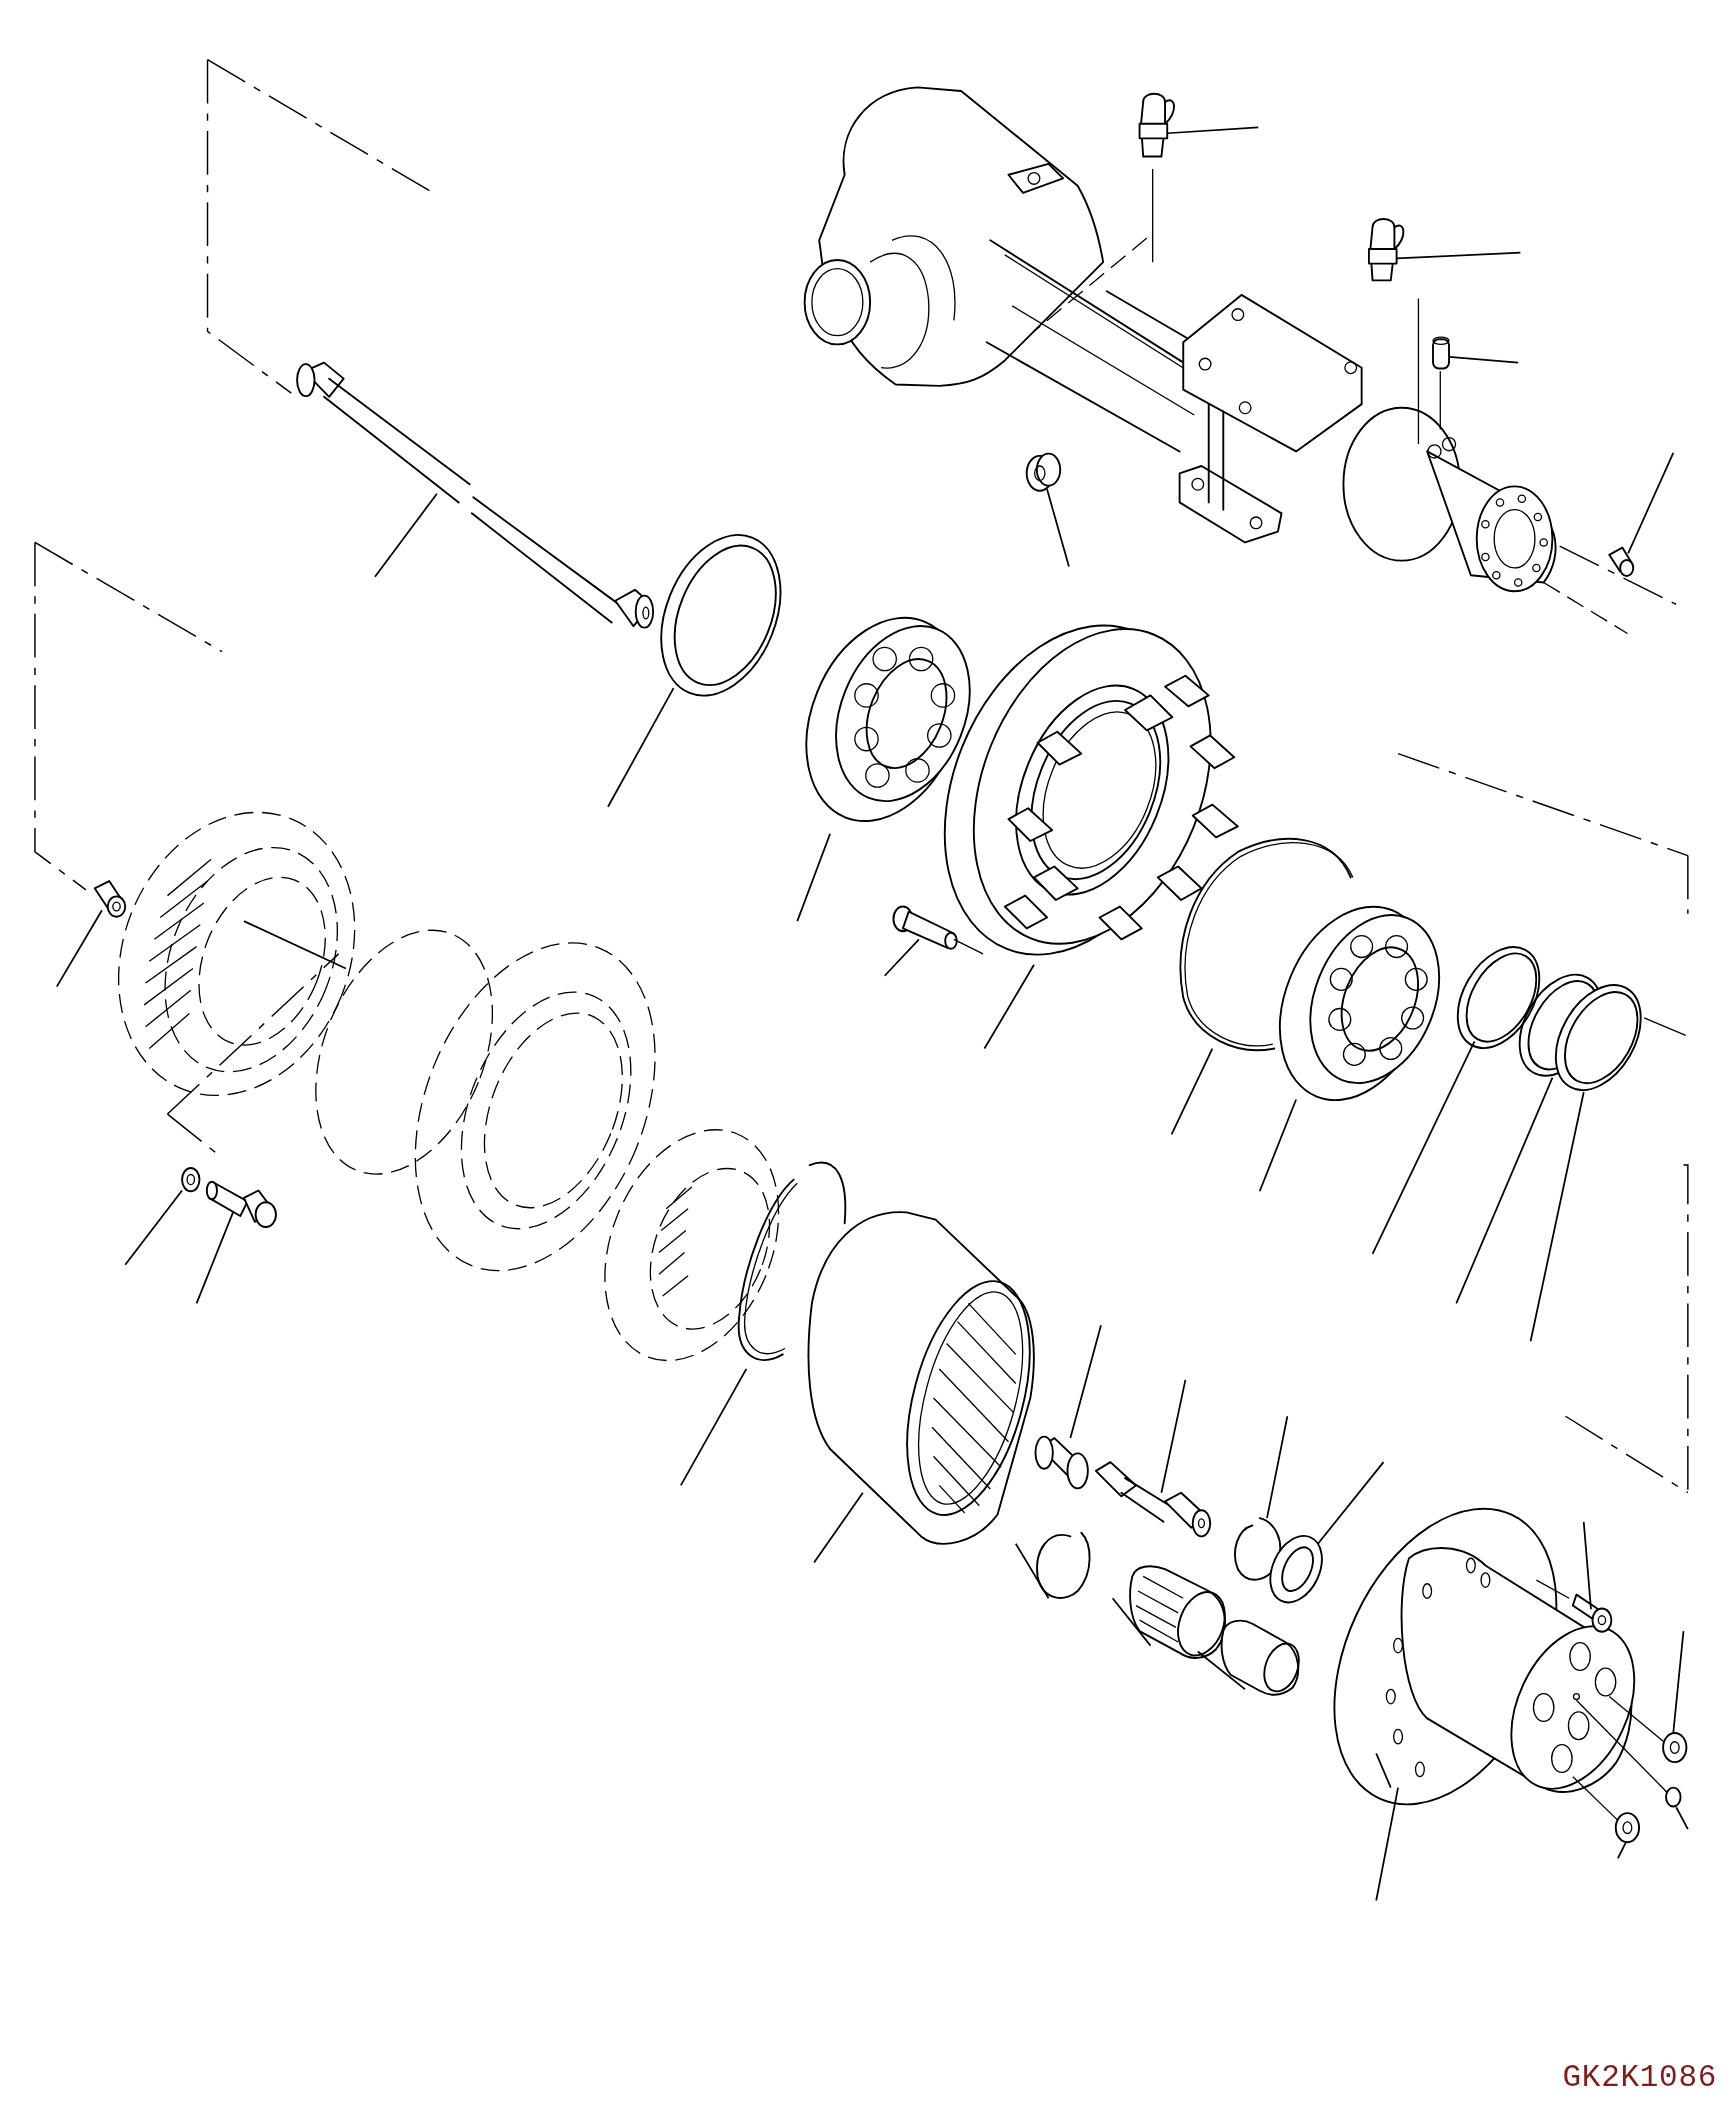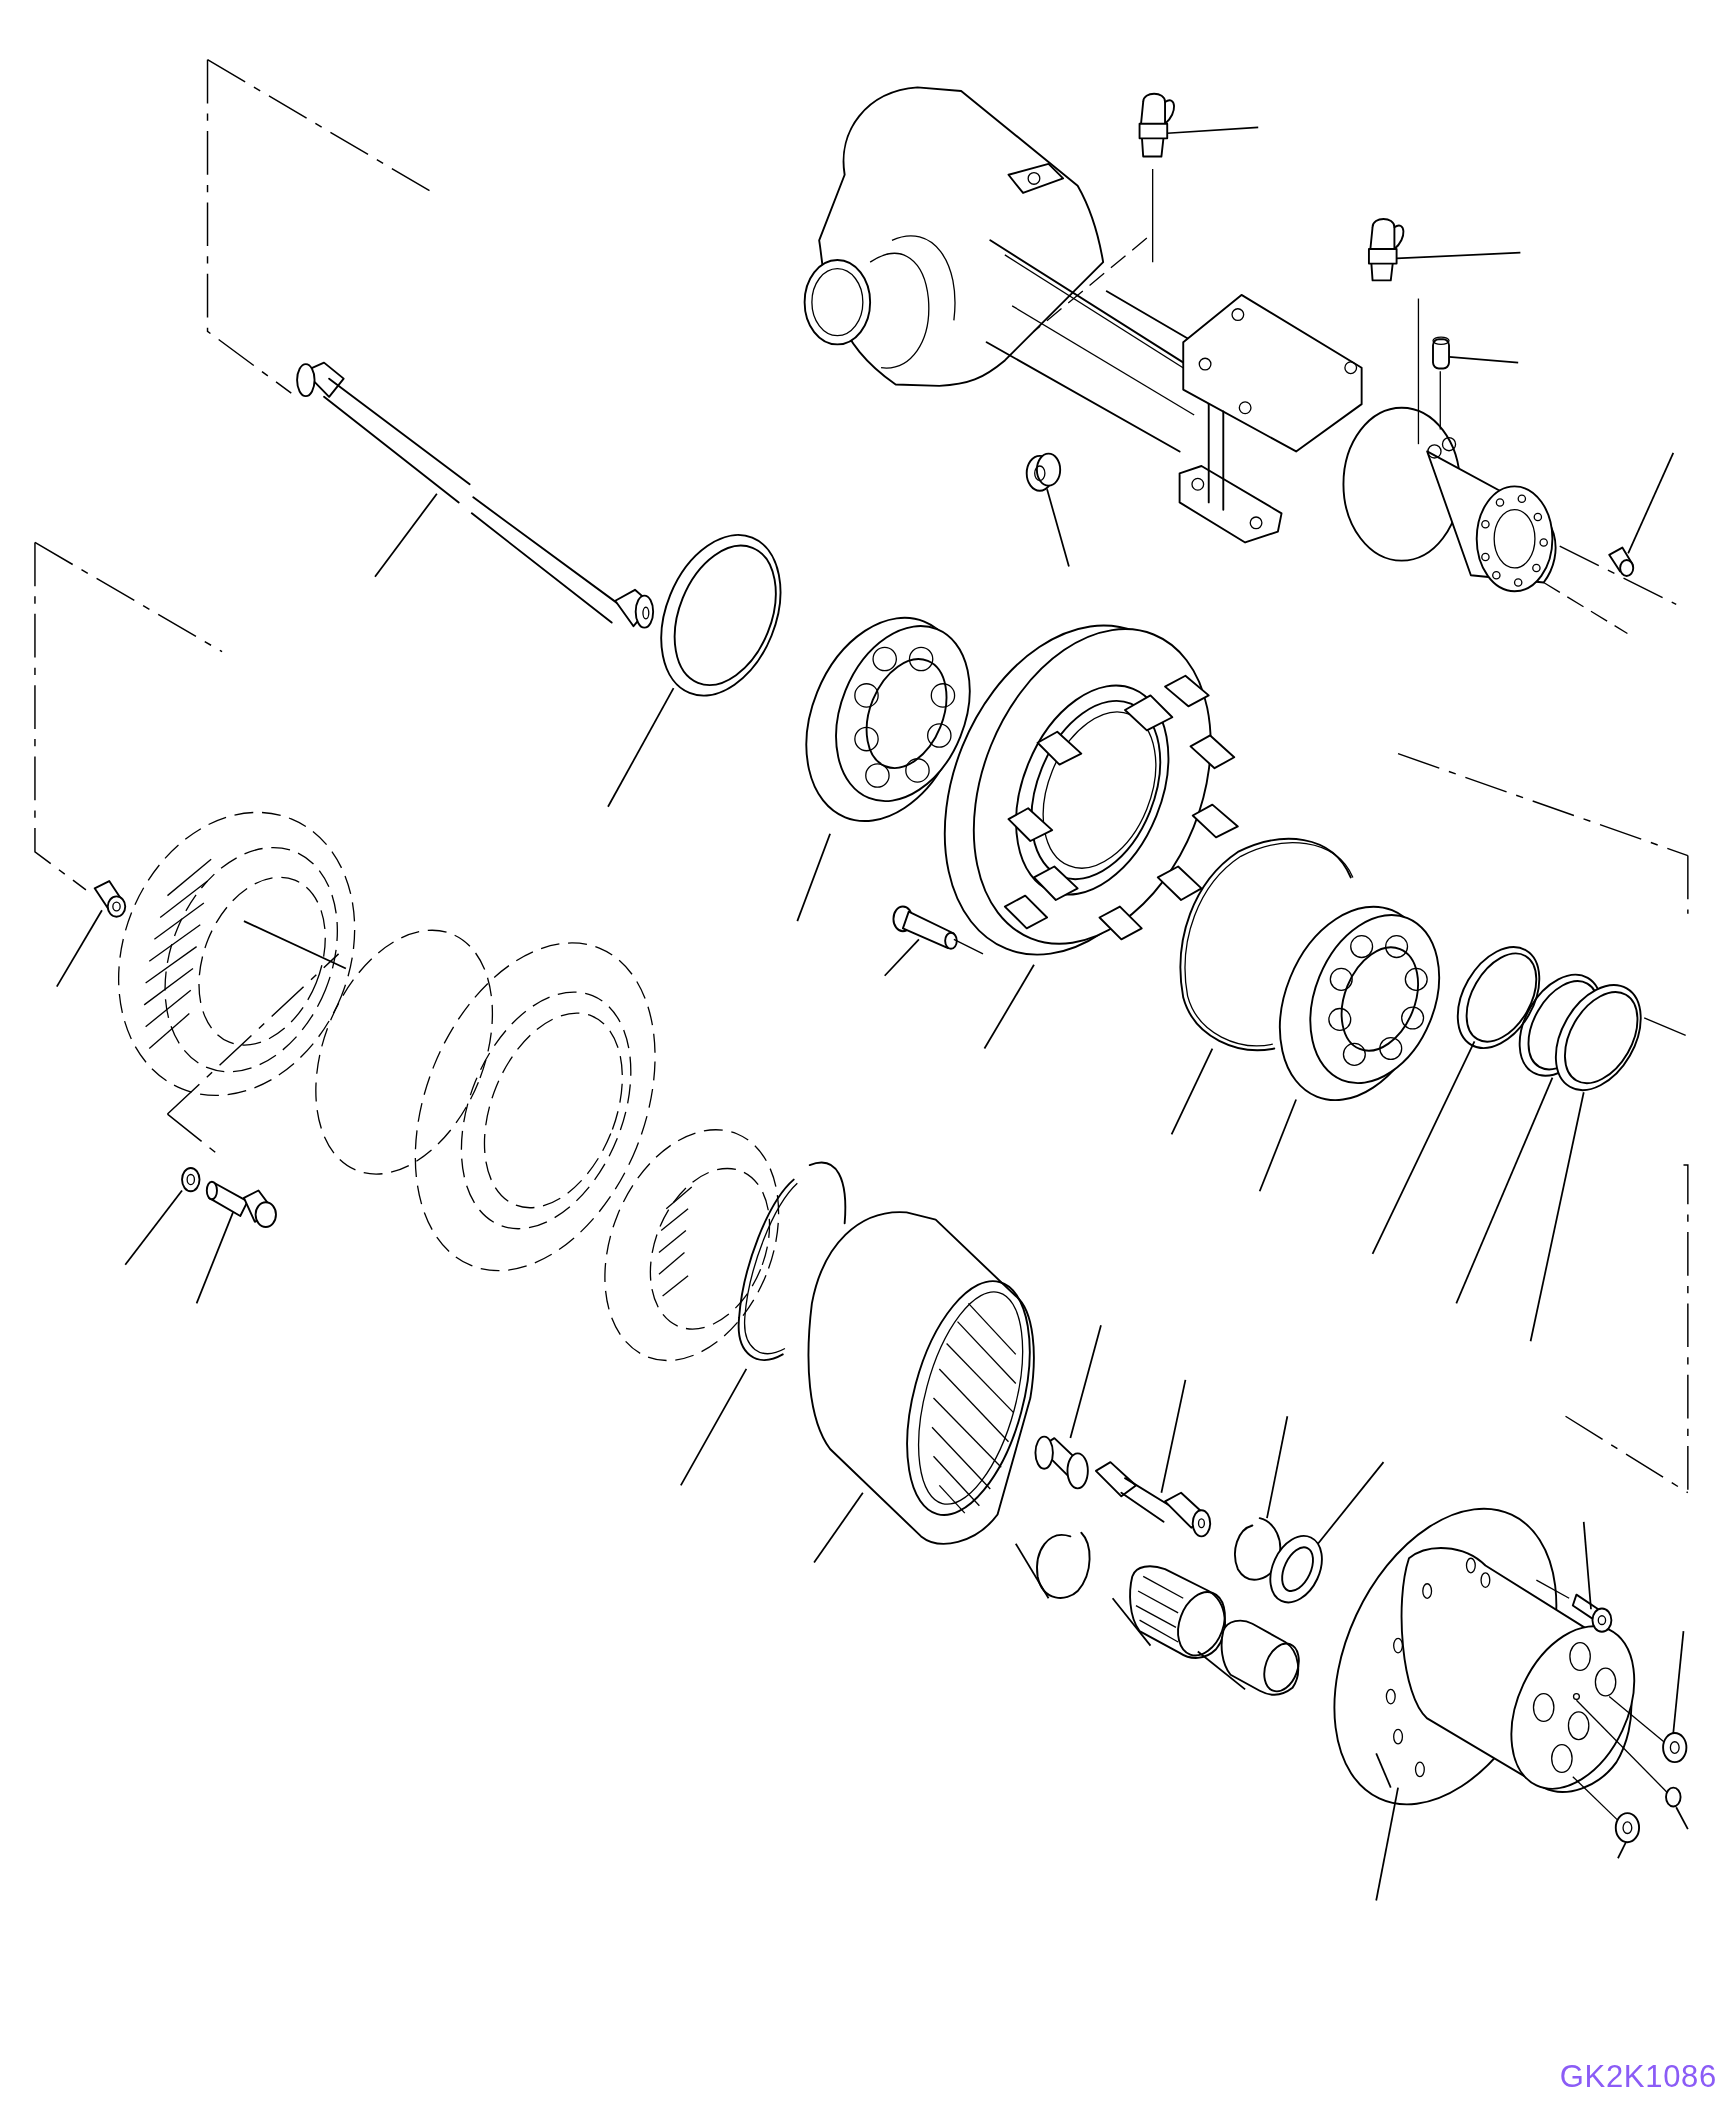--- a/index.html
+++ b/index.html
@@ -6,22 +6,22 @@
   body { width:1733px; height:2108px; position:relative; overflow:hidden; font-family:"Liberation Sans", sans-serif; }
   #diagram { position:absolute; left:0; top:0; width:1733px; height:2108px; }
   #diagram .ln { fill:none; stroke:#000; stroke-width:2.6; stroke-linecap:round; stroke-linejoin:round; }
   #diagram .thin { fill:none; stroke:#000; stroke-width:1.8; }
   #diagram .dash { fill:none; stroke:#000; stroke-width:2; stroke-dasharray:60 14 10 14; }
   #diagram .hid { fill:none; stroke:#000; stroke-width:1.8; stroke-dasharray:26 12; }
   #diagram .leader { fill:none; stroke:#000; stroke-width:2.4; }
   #diagram .fill-w { fill:#fff; }
   .drawing-id {
     position:absolute; right:16px; bottom:13px;
-    font-size:31px; letter-spacing:0.7px; color:#8b5cf6;
-    font-family:Liberation Sans, sans-serif;
+    font-size:31px; letter-spacing:0.7px; color:#7f1d1d;
+    font-family:Liberation Mono, monospace;
     text-align:center;
   }
 </style>
 </head>
 <body>
 
 <svg id="diagram" viewBox="0 0 2380 2895" xmlns="http://www.w3.org/2000/svg">
 
   <g>
     <path class="dash" d="M285 82 L595 265"></path>

